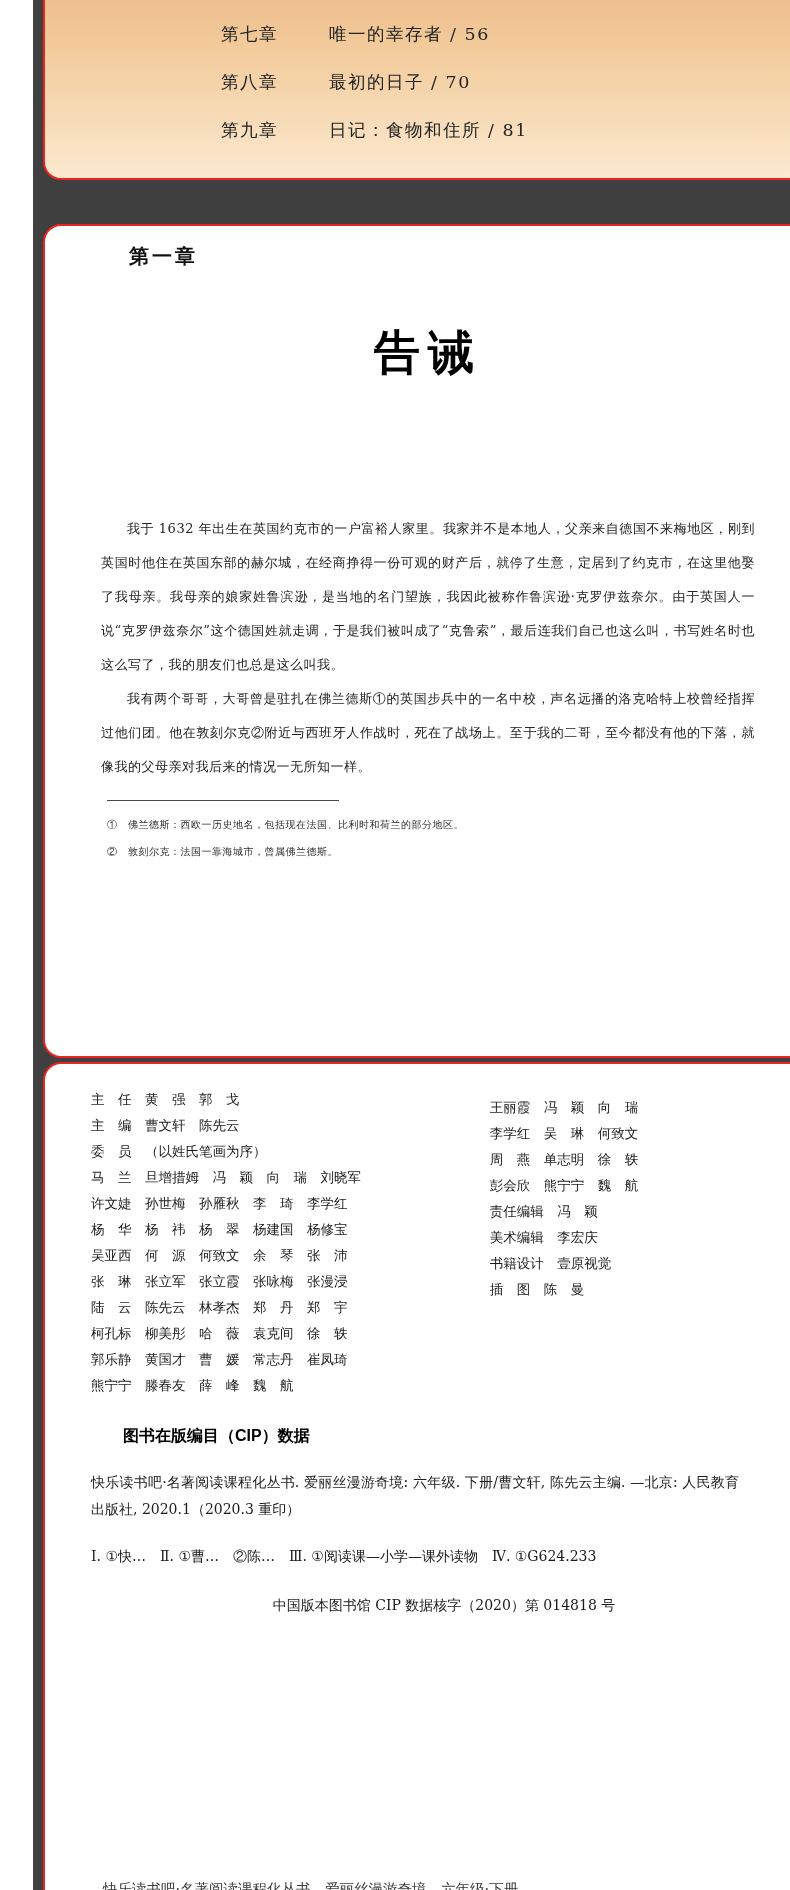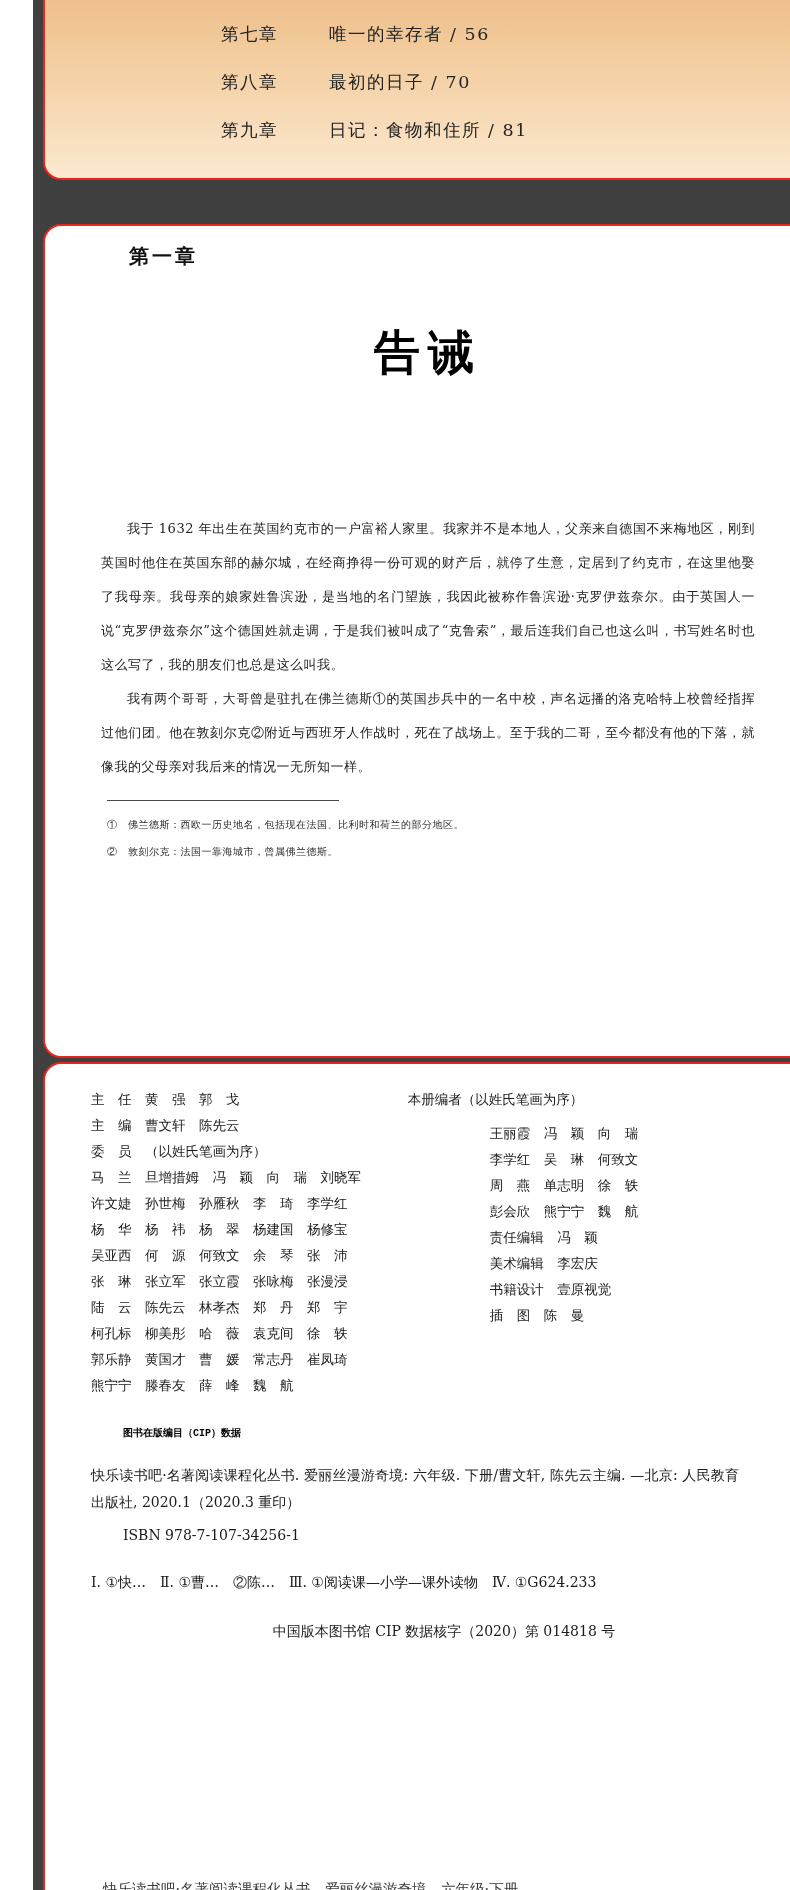--- a/index.html
+++ b/index.html
@@ -69,22 +69,22 @@
   .cols { display:flex; }
   .col-left { width:47%; }
   .col-right { width:53%; }
   .name-row { line-height:26px; white-space:nowrap; color:#1c1c1c; }
   .editors-header { line-height:26px; white-space:nowrap; color:#1c1c1c; }
   .editors-gap { height:8px; }
   .editor-row, .staff-row { line-height:26px; white-space:nowrap; padding-left:82px; color:#1c1c1c; }
 
   .cip-block { margin-top:28px; }
   .cip-header {
-    font-family:Liberation Mono, monospace;
-    font-weight:bold; font-size:10px; margin-left:32px; color:#000;
+    font-family:Liberation Sans, sans-serif;
+    font-weight:bold; font-size:16px; margin-left:32px; color:#000;
   }
   .cip-text {
     margin-top:22px; font-size:14px; line-height:27px;
     max-width:648px; color:#1c1c1c; text-align:justify;
   }
   .isbn { margin-top:6px; margin-left:32px; font-size:14px; line-height:27px; }
   .classification { margin-top:20px; font-size:14px; line-height:27px; }
   .cip-record { margin-top:22px; margin-left:32px; font-size:14px; line-height:27px;text-align:center; }
 
   .partial-line {
@@ -136,37 +136,35 @@
         <div class="name-row">许文婕　孙世梅　孙雁秋　李　琦　李学红</div>
         <div class="name-row">杨　华　杨　祎　杨　翠　杨建国　杨修宝</div>
         <div class="name-row">吴亚西　何　源　何致文　余　琴　张　沛</div>
         <div class="name-row">张　琳　张立军　张立霞　张咏梅　张漫浸</div>
         <div class="name-row">陆　云　陈先云　林孝杰　郑　丹　郑　宇</div>
         <div class="name-row">柯孔标　柳美彤　哈　薇　袁克间　徐　轶</div>
         <div class="name-row">郭乐静　黄国才　曹　媛　常志丹　崔凤琦</div>
         <div class="name-row">熊宁宁　滕春友　薛　峰　魏　航</div>
       </div>
       <div class="col-right">
-        <div class="editors-header">本册编者（以姓氏笔画为序）</div>
         <div class="editors-gap"></div>
         <div class="editor-row">王丽霞　冯　颖　向　瑞</div>
         <div class="editor-row">李学红　吴　琳　何致文</div>
         <div class="editor-row">周　燕　单志明　徐　轶</div>
         <div class="editor-row">彭会欣　熊宁宁　魏　航</div>
         <div class="staff-row">责任编辑　冯　颖</div>
         <div class="staff-row">美术编辑　李宏庆</div>
         <div class="staff-row">书籍设计　壹原视觉</div>
         <div class="staff-row">插　图　陈　曼</div>
       </div>
     </div>
 
     <div class="cip-block">
       <div class="cip-header">图书在版编目（CIP）数据</div>
       <p class="cip-text">快乐读书吧·名著阅读课程化丛书. 爱丽丝漫游奇境: 六年级. 下册/曹文轩, 陈先云主编. —北京: 人民教育出版社, 2020.1（2020.3 重印）</p>
-      <div class="isbn">ISBN 978-7-107-34256-1</div>
       <div class="classification">Ⅰ. ①快…　Ⅱ. ①曹…　②陈…　Ⅲ. ①阅读课—小学—课外读物　Ⅳ. ①G624.233</div>
       <div class="cip-record">中国版本图书馆 CIP 数据核字（2020）第 014818 号</div>
     </div>
 
     <div class="partial-line">快乐读书吧·名著阅读课程化丛书　爱丽丝漫游奇境　六年级·下册</div>
   </section>
 
 </div>
 
 </body></html>

